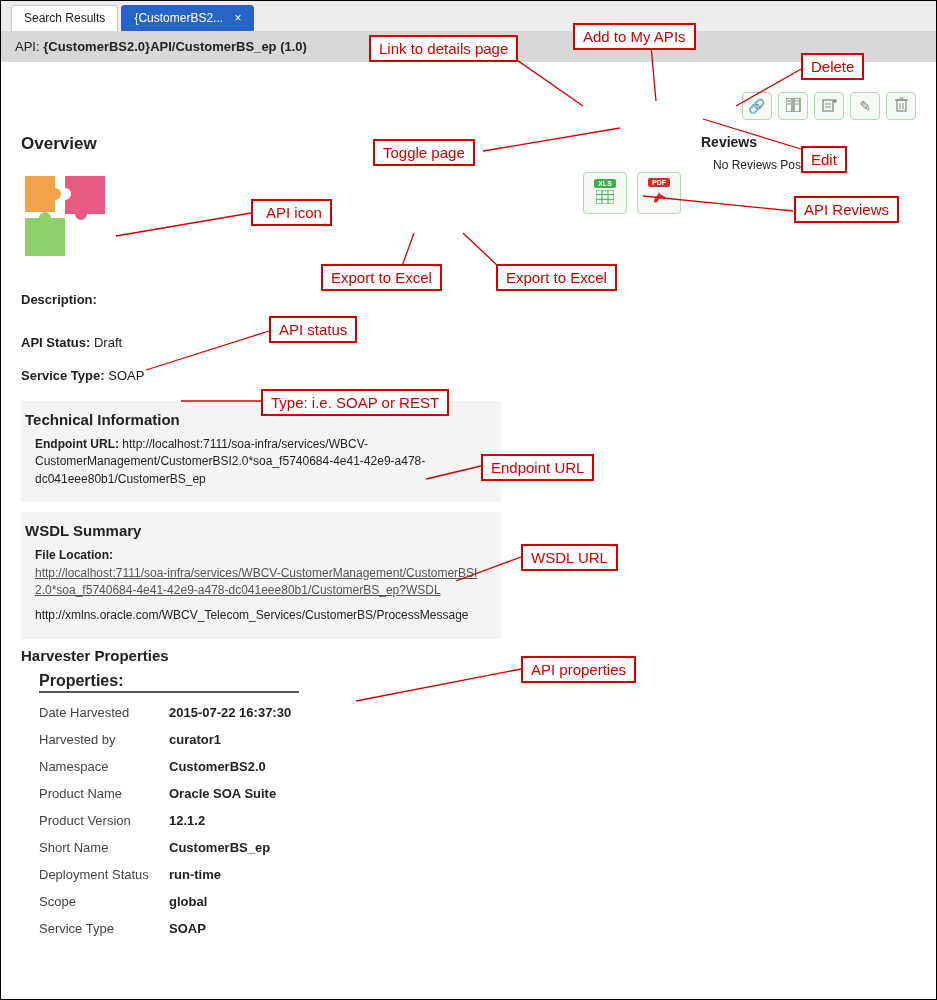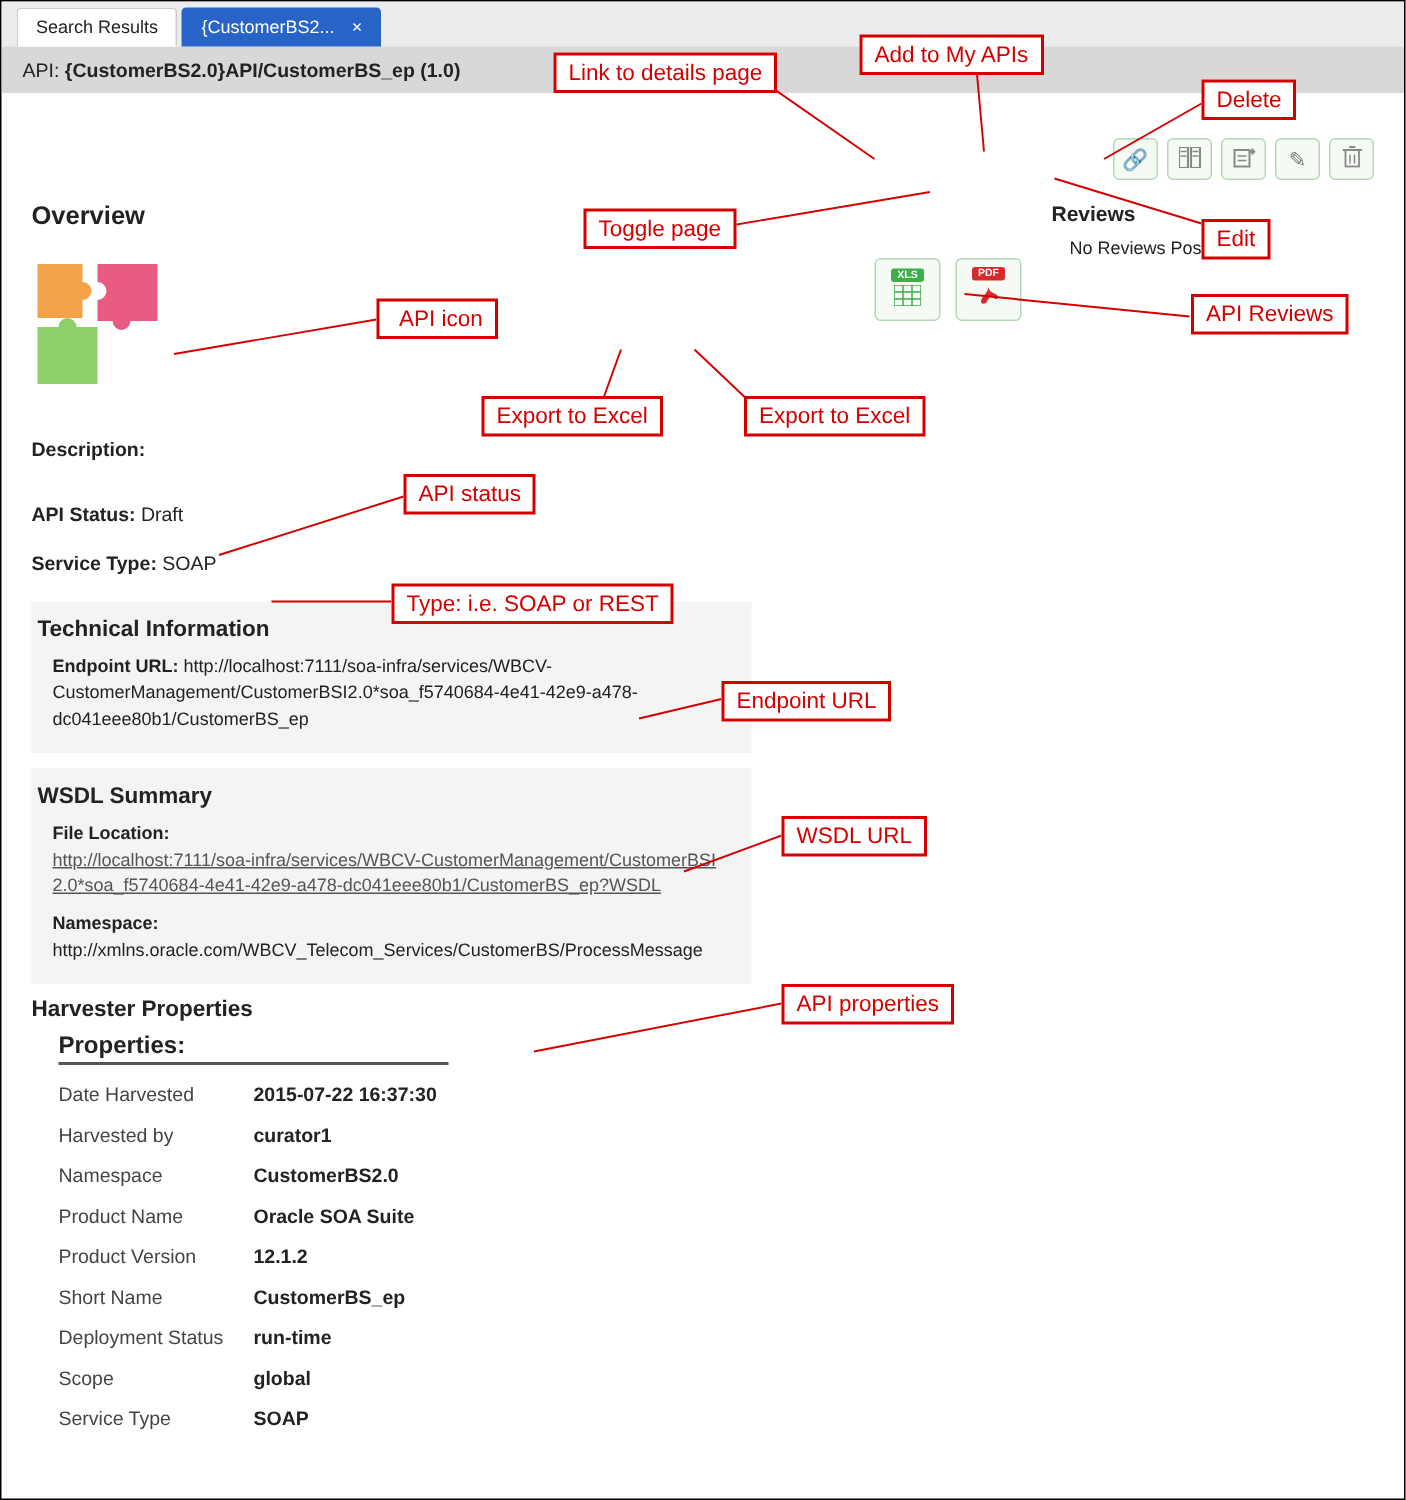--- a/index.html
+++ b/index.html
@@ -326,21 +326,20 @@
   </div>
 </div>
 
 <div class="section">
   <h3>WSDL Summary</h3>
   <div class="kv">
     <div class="k">File Location:</div>
     <a class="wsdl-link" href="#">http://localhost:7111/soa-infra/services/WBCV-CustomerManagement/CustomerBSI2.0*soa_f5740684-4e41-42e9-a478-dc041eee80b1/CustomerBS_ep?WSDL</a>
   </div>
   <div class="kv" style="margin-top:8px;">
-    <div class="k">Namespace:</div>
     <span>http://xmlns.oracle.com/WBCV_Telecom_Services/CustomerBS/ProcessMessage</span>
   </div>
 </div>
 
 <div class="harvester">
   <h3>Harvester Properties</h3>
   <div class="props-title">Properties:</div>
   <div class="props-table">
     <div class="prow">
         <div class="pk">Date Harvested</div>
@@ -395,21 +394,21 @@
   <line x1="260" y1="400" x2="180" y2="400"></line>
   <line x1="480" y1="465" x2="425" y2="478"></line>
   <line x1="520" y1="556" x2="455" y2="580"></line>
   <line x1="520" y1="668" x2="355" y2="700"></line>
 </svg>
 
 <div class="callout" style="left:368px; top:34px;">Link to details page</div>
 <div class="callout" style="left:572px; top:22px;">Add to My APIs</div>
 <div class="callout" style="left:800px; top:52px;">Delete</div>
 <div class="callout" style="left:800px; top:145px;">Edit</div>
-<div class="callout" style="left:388px; top:138px;">Toggle page</div>
+<div class="callout" style="left:372px; top:138px;">Toggle page</div>
 <div class="callout" style="left:793px; top:195px;">API Reviews</div>
 <div class="callout" style="left:250px; top:198px;padding-left:13px;">API icon</div>
 <div class="callout" style="left:320px; top:263px;">Export to Excel</div>
 <div class="callout" style="left:495px; top:263px;">Export to Excel</div>
 <div class="callout" style="left:268px; top:315px;">API status</div>
 <div class="callout" style="left:260px; top:388px;">Type: i.e. SOAP or REST</div>
 <div class="callout" style="left:480px; top:453px;">Endpoint URL</div>
 <div class="callout" style="left:520px; top:543px;">WSDL URL</div>
 <div class="callout" style="left:520px; top:655px;">API properties</div>
 

